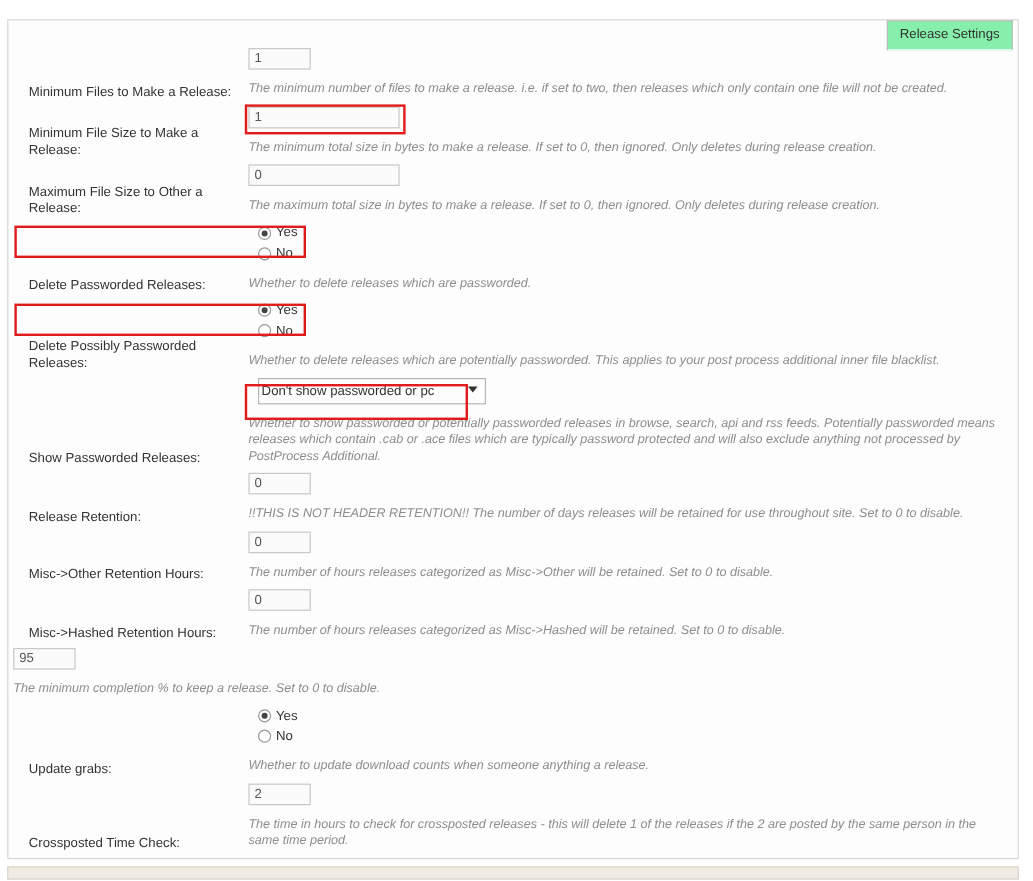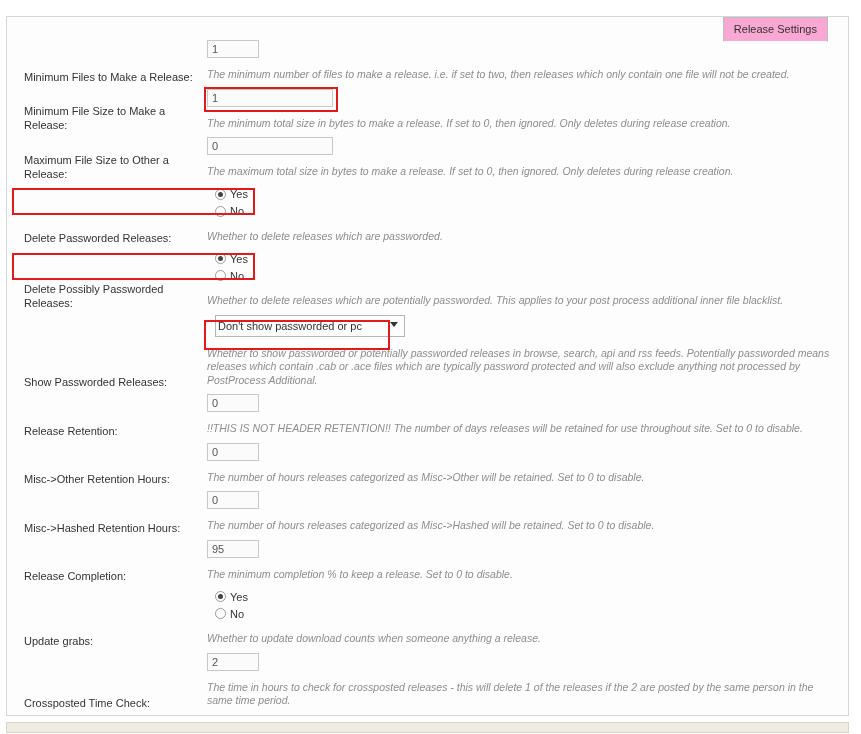--- a/index.html
+++ b/index.html
@@ -21,23 +21,23 @@
     left: 6px;
     top: 16px;
     width: 843px;
     height: 700px;
     background: #fdfdfd;
     border: 1px solid #d6d6d6;
     box-sizing: border-box;
   }
   .panel-tab {
     position: absolute;
-    right: 20px;
+    right: 4px;
     top: 0px;
-    background: #f9a8d4;
+    background: #86efac;
     border: 1px solid #bdbdbd;
     border-bottom: 1px solid #fdfdfd;
     padding: 5px 10px 6px 10px;
     font-size: 11px;
     color: #333;
     z-index: 5;
   }
   .form {
     position: absolute;
     left: 0;
@@ -218,21 +218,20 @@
       </div>
       <div class="row">
         <div class="label-cell">Misc-&gt;Other Retention Hours:</div>
         <div class="field-cell"><input type="text" class="txt w-small" value="0" style=""><div class="hint">The number of hours releases categorized as Misc-&gt;Other will be retained. Set to 0 to disable.</div></div>
       </div>
       <div class="row">
         <div class="label-cell">Misc-&gt;Hashed Retention Hours:</div>
         <div class="field-cell"><input type="text" class="txt w-small" value="0" style=""><div class="hint">The number of hours releases categorized as Misc-&gt;Hashed will be retained. Set to 0 to disable.</div></div>
       </div>
       <div class="row">
-        <div class="label-cell">Release Completion:</div>
         <div class="field-cell"><input type="text" class="txt w-small" value="95" style=""><div class="hint">The minimum completion % to keep a release. Set to 0 to disable.</div></div>
       </div>
       <div class="row">
         <div class="label-cell">Update grabs:</div>
         <div class="field-cell">
           <div class="radio-line">
             <span class="radio checked"></span>
             <span class="radio-label">Yes</span>
           </div>
           <div class="radio-line">

